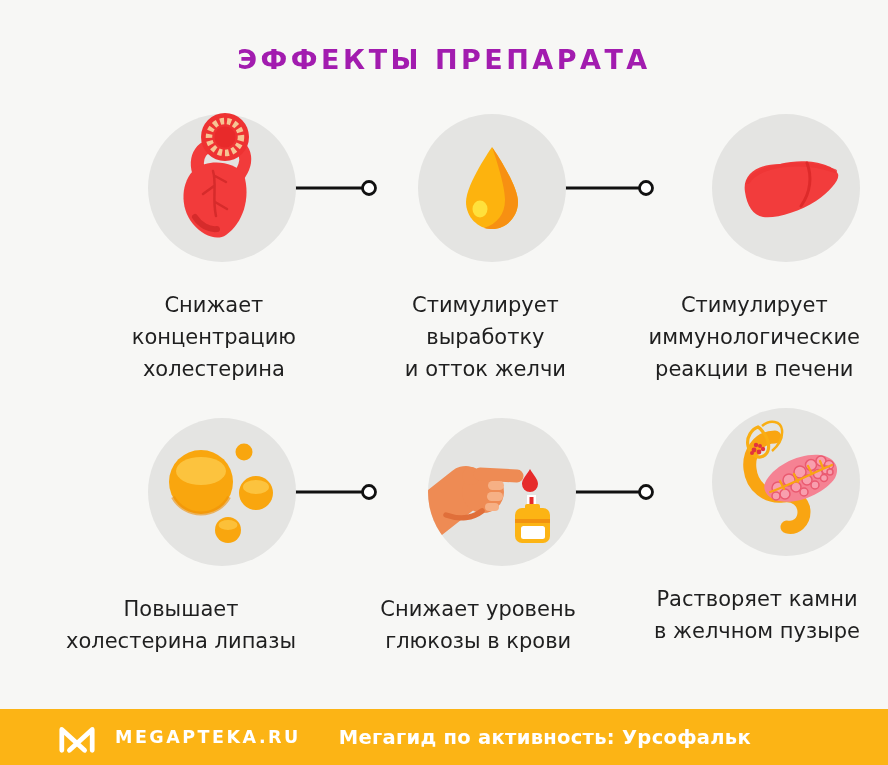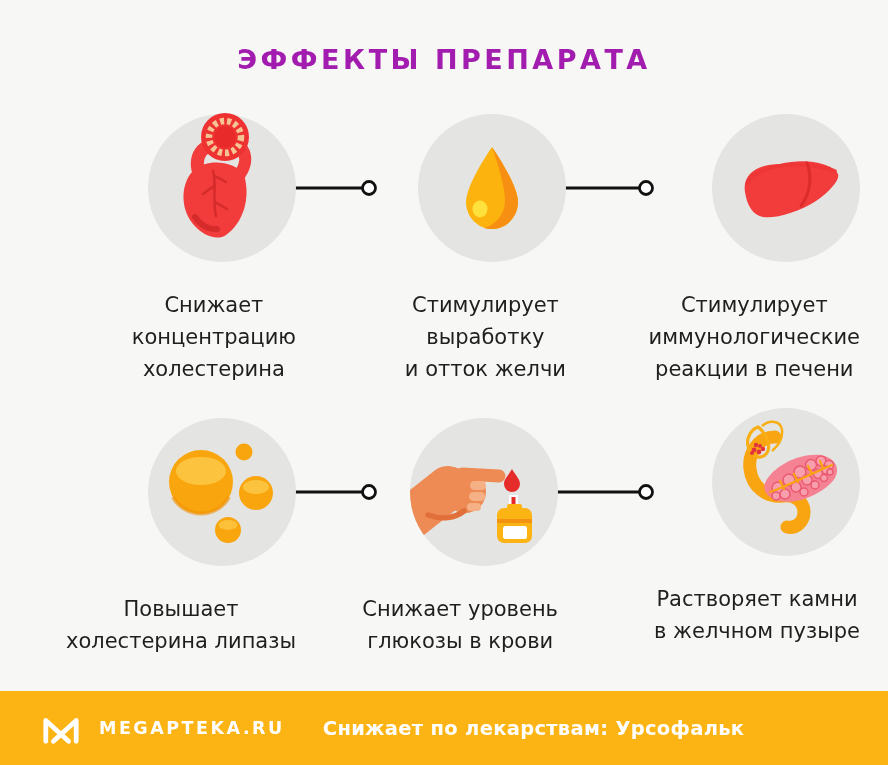--- a/index.html
+++ b/index.html
@@ -30,23 +30,23 @@
     background:var(--circle);overflow:hidden;position:relative;flex:none;
   }
   .circle svg{display:block;}
   .vessel{position:absolute;left:163px;top:-3px;}
   .caption{
     margin-top:27px;font-size:21px;line-height:32px;text-align:center;
     color:var(--text);white-space:pre-line;
   }
   .connector{position:absolute;}
   .footer{
-    position:absolute;left:0;right:0;bottom:0;height:74px;
+    position:absolute;left:0;right:0;bottom:0;height:56px;
     background:var(--accent-yellow);
-    display:flex;align-items:center;padding-left:38px;box-sizing:border-box;
+    display:flex;align-items:center;padding-left:54px;box-sizing:border-box;
   }
   .brand{
     color:var(--footer-text);font-weight:700;font-size:17.5px;
     letter-spacing:2.5px;margin-left:15px;
   }
   .tagline{
     color:var(--footer-text);font-weight:700;font-size:19.5px;
     letter-spacing:.3px;margin-left:38px;
   }
 </style>
@@ -134,21 +134,21 @@
         <ellipse cx="108" cy="69" rx="13" ry="7" fill="#fcc33e"></ellipse>
         <circle cx="96" cy="34" r="8.5" fill="#f9a60e"></circle>
         <circle cx="80" cy="112" r="13" fill="#f9a60e"></circle>
         <ellipse cx="80" cy="107" rx="9.5" ry="5" fill="#fcc33e" opacity="0.9"></ellipse>
       </svg>
     </div>
     <div class="caption">Повышает
 холестерина липазы</div>
   </div>
 
-  <div class="item" style="left:298px;top:418px">
+  <div class="item" style="left:316px;top:418px">
     <div class="circle">
       <svg width="148" height="148" viewBox="0 0 148 148">
         <line x1="0" y1="100" x2="38" y2="70" stroke="#ee8b54" stroke-width="44" stroke-linecap="round"></line>
         <circle cx="55" cy="74" r="21" fill="#ee8b54"></circle>
         <circle cx="43" cy="58" r="9" fill="#ee8b54"></circle>
         <line x1="52" y1="56" x2="89" y2="58" stroke="#ee8b54" stroke-width="13" stroke-linecap="round"></line>
         <rect x="60" y="63" width="16" height="9" rx="4.5" fill="#f6b085"></rect>
         <rect x="59" y="74" width="16" height="9" rx="4.5" fill="#f6b085"></rect>
         <rect x="57" y="85" width="14" height="8" rx="4" fill="#f6b085"></rect>
         <path d="M18,97 C32,102 45,100 54,93" stroke="#e06f3a" stroke-width="5.5" fill="none" stroke-linecap="round"></path>
@@ -204,16 +204,16 @@
     <div class="caption">Растворяет камни
 в желчном пузыре</div>
   </div>
 
   <div class="footer">
     <svg width="46" height="38" viewBox="0 0 48 40">
       <path d="M8,34 L8,12 L32,34" stroke="#fff" stroke-width="5" fill="none" stroke-linecap="round" stroke-linejoin="round"></path>
       <path d="M40,34 L40,12 L16,34" stroke="#fff" stroke-width="5" fill="none" stroke-linecap="round" stroke-linejoin="round"></path>
     </svg>
     <span class="brand">MEGAPTEKA.RU</span>
-    <span class="tagline">Снижает по лекарствам: Урсофальк</span>
+    <span class="tagline">Мегагид по активность: Урсофальк</span>
   </div>
 
 </div>
 
 </body></html>

